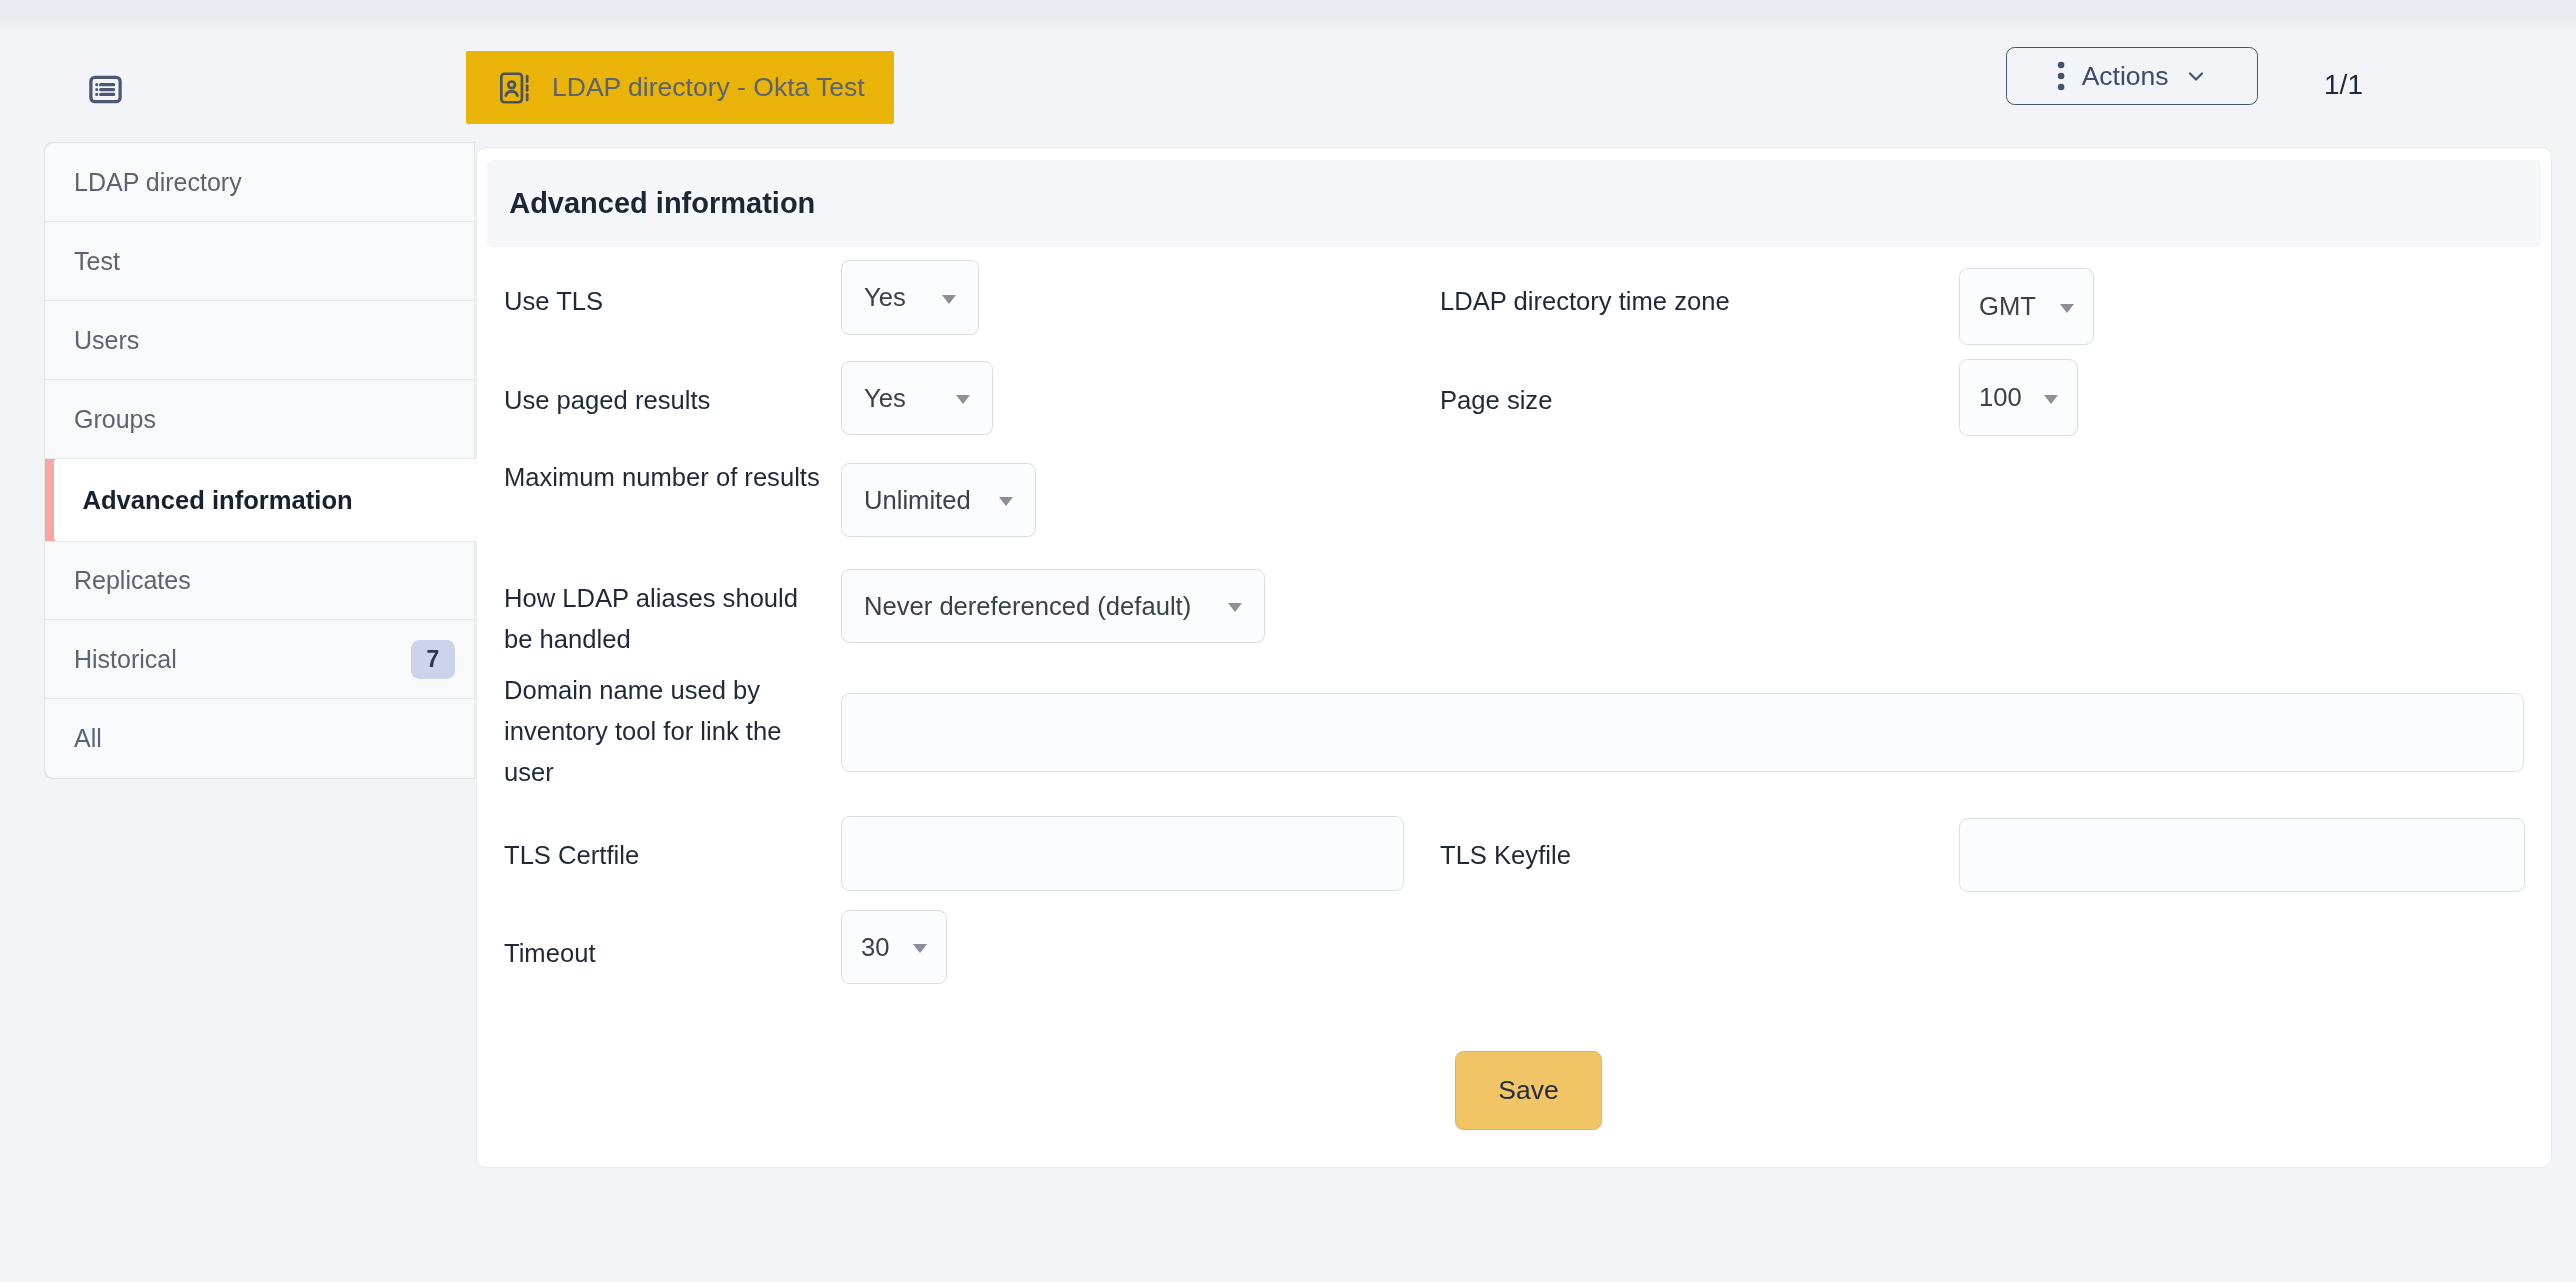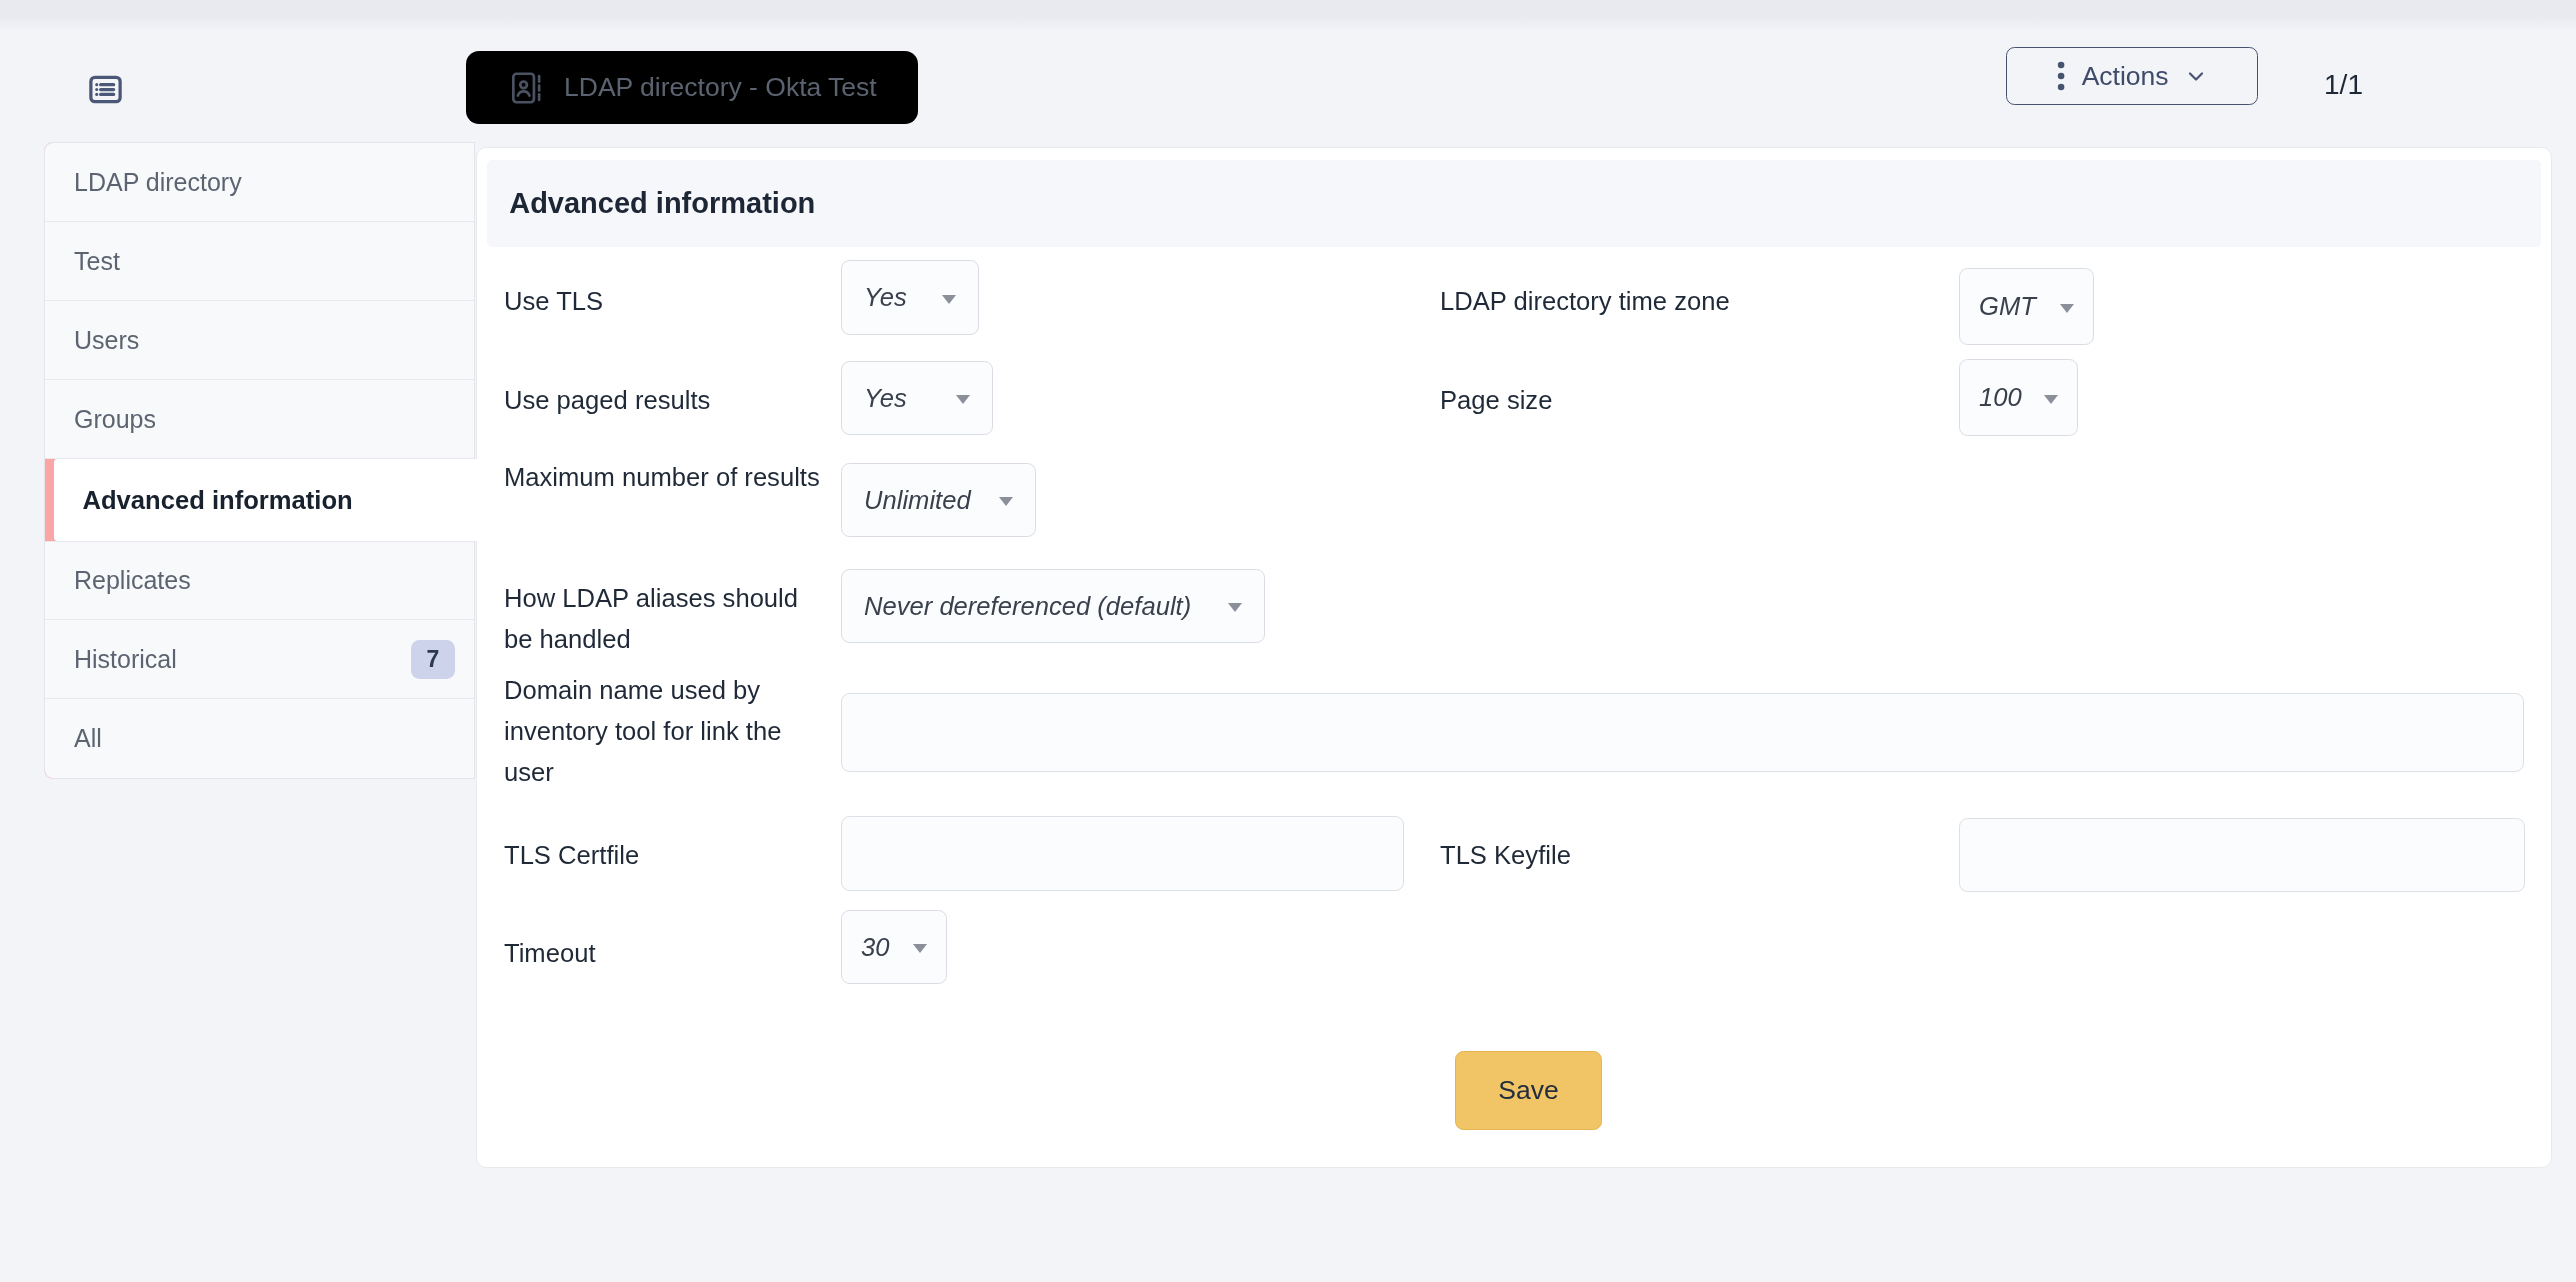--- a/index.html
+++ b/index.html
@@ -16,22 +16,22 @@
     background:linear-gradient(#e8eaf0 0%, #e8eaf0 55%, #f3f4f8 100%);
   }
   
   .nav-icon-btn {
     position:absolute; left:81px; top:68px; width:48px; height:43px;
     display:flex; align-items:center; justify-content:center;
     color:#4b5776; background:transparent; border:none; cursor:pointer;
   }
   .entity-chip {
     position:absolute; left:466px; top:51px; height:73px;
-    display:inline-flex; align-items:center; gap:19px; padding:0 41px;
-    background:#000000; border-radius:13px;
+    display:inline-flex; align-items:center; gap:19px; padding:0 29px;
+    background:#eab308; border-radius:2px;
     color:#5c6370; font-size:26.5px; white-space:nowrap;
   }
   .entity-chip .chip-icon { color:#4a5160; display:flex; }
   .actions-btn {
     position:absolute; left:2006px; top:47px; width:252px; height:58px;
     display:flex; align-items:center; justify-content:center; gap:15.4px;
     background:transparent; border:1.7px solid #46536f; border-radius:8.5px;
     color:#3e4b6a; font-size:26.5px; cursor:pointer;
   }
   .record-counter {
@@ -78,21 +78,21 @@
   .card-title { font-size:29px; font-weight:bold; color:#1c2634; }
   .lbl {
     position:absolute; left:27px; width:324px;
     color:#1f2937; font-size:25.6px; line-height:41px;
   }
   .lbl.col2 { left:963px; width:512px; }
   .select {
     position:absolute; display:flex; align-items:center;
     justify-content:space-between; gap:17px; padding:0 22px;
     background:#fbfcfd; border:0.9px solid #d9dce3; border-radius:8.5px;
-    font-size:25.6px; color:#3a414d; cursor:pointer; white-space:nowrap;font-style:italic;
+    font-size:25.6px; color:#3a414d; cursor:pointer; white-space:nowrap;
   }
   .select.tight { padding:0 19px; }
   .caret {
     width:0; height:0; flex:none; margin-top:3.4px;
     border-left:7.7px solid transparent; border-right:7.7px solid transparent;
     border-top:9.4px solid #8a8f99;
   }
   .txt-input {
     position:absolute; background:#fbfcfd; border:0.9px solid #dcdfe5;
     border-radius:8.5px; font-size:25.6px; padding:0 20.5px; color:#2f3440;

